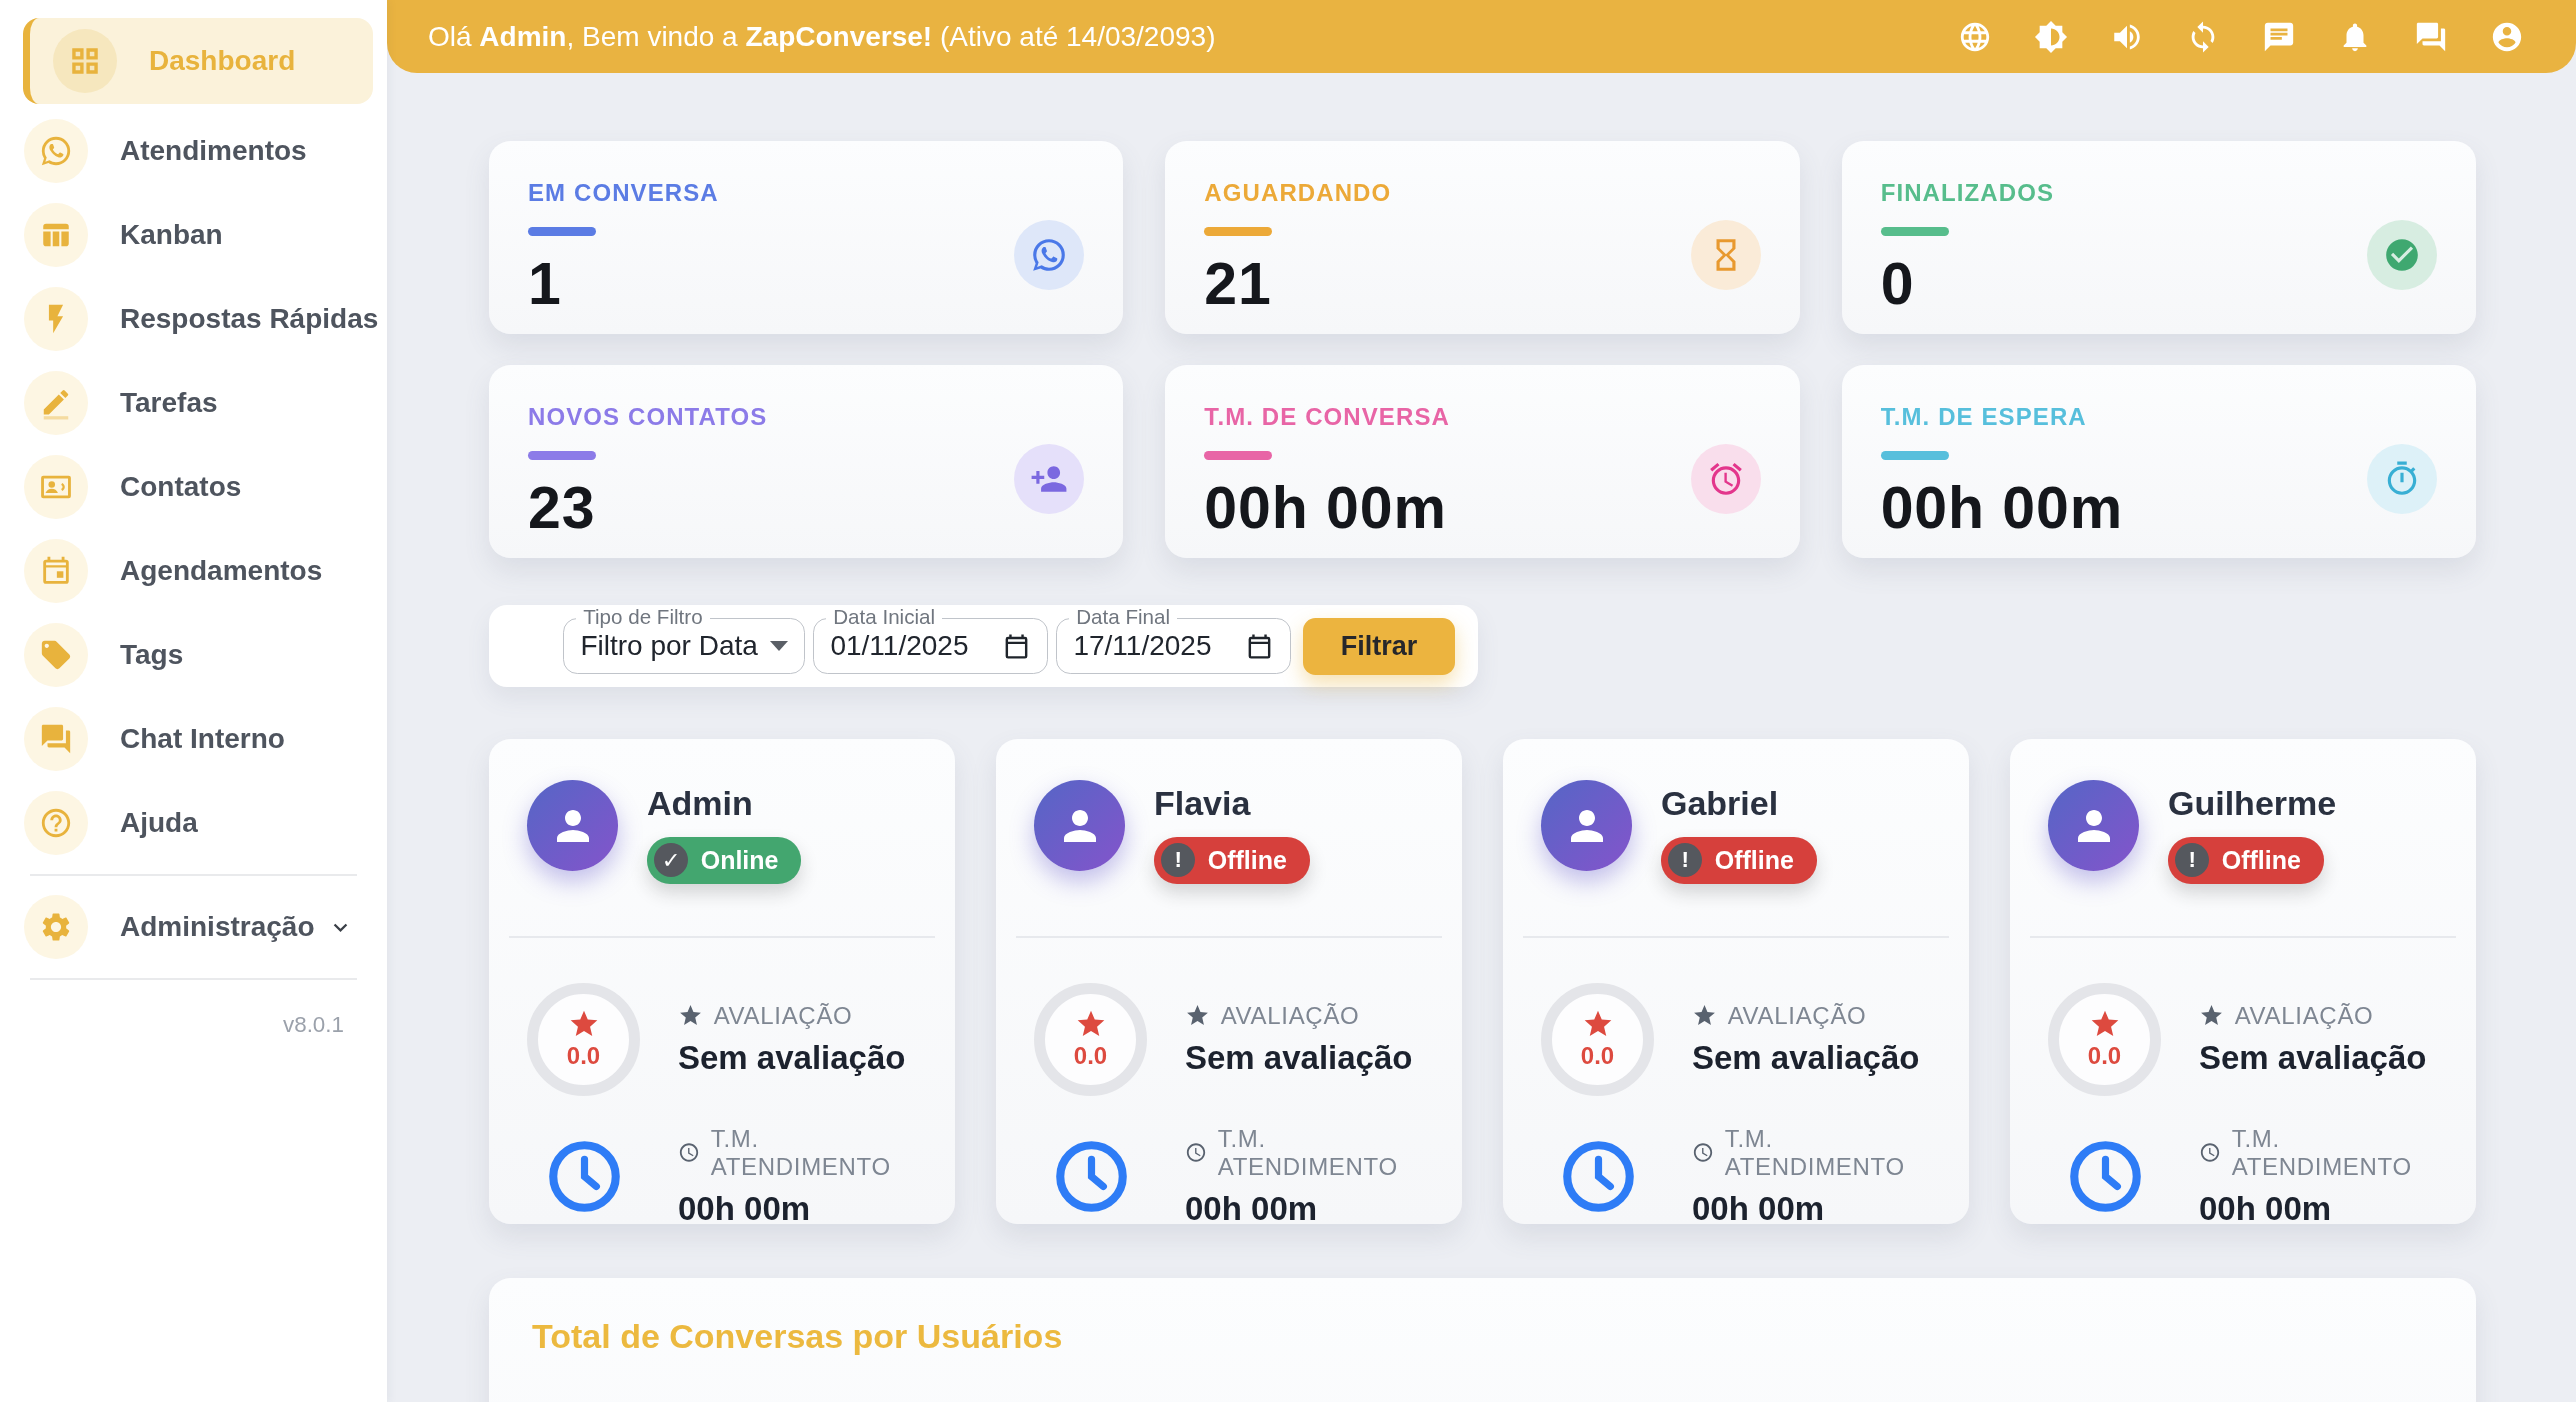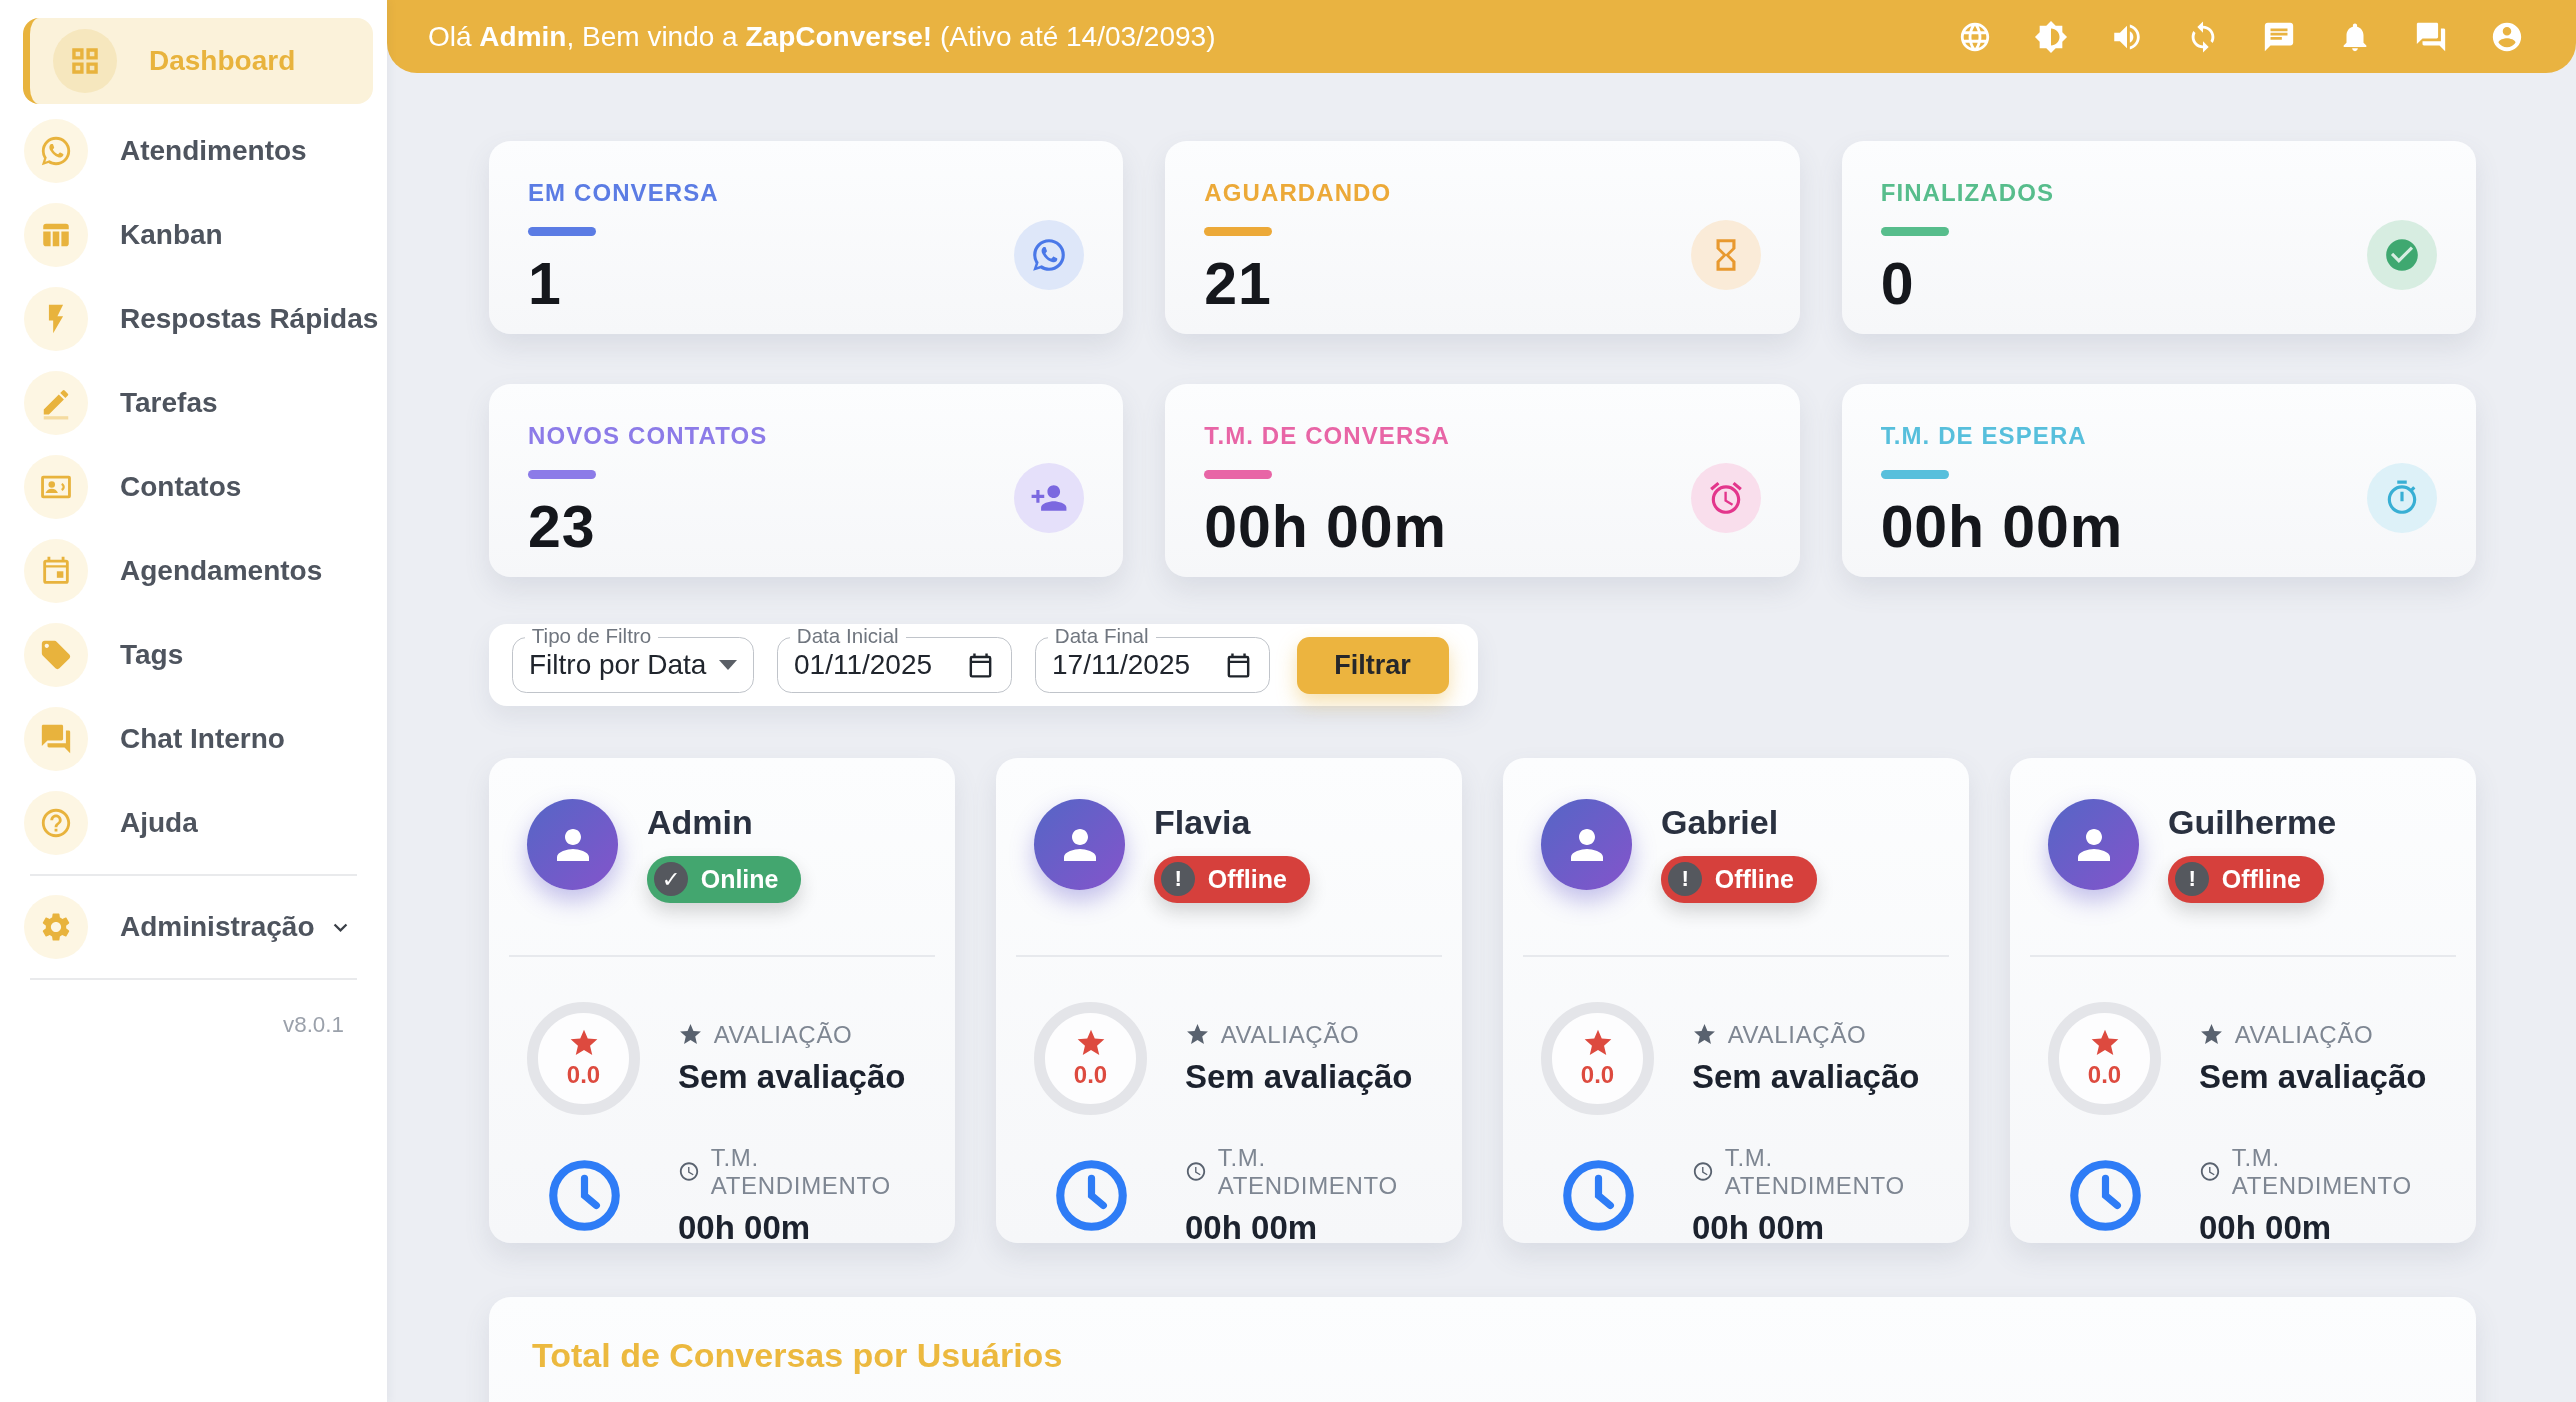--- a/index.html
+++ b/index.html
@@ -34,36 +34,36 @@
   .topbar{height:73px;background:#E9B341;border-radius:0 0 30px 30px;display:flex;align-items:center;
           padding:0 52px 0 41px;color:#fff;flex:0 0 73px;}
   .greeting{font-size:28px;}
   .greeting b{font-weight:700;}
   .top-icons{margin-left:auto;display:flex;align-items:center;gap:42px;}
   .tico{width:34px;height:34px;color:#fff;cursor:pointer;}
 
   .content{padding:68px 100px 0 102px;}
 
   
-  .stats{display:grid;grid-template-columns:repeat(3,1fr);gap:50px 42px;}
+  .stats{display:grid;grid-template-columns:repeat(3,1fr);gap:31px 42px;}
   .stat{position:relative;height:193px;background:linear-gradient(180deg,#FCFDFE,#F6F7F9);
         border-radius:21.5px;box-shadow:0 12.5px 27px rgba(90,100,125,.12);
         padding:38px 39px;box-sizing:border-box;}
   .stat-label{font-size:24px;font-weight:700;letter-spacing:1.1px;color:var(--accent);}
   .stat-bar{width:68px;height:9px;border-radius:5.4px;background:var(--accent);margin-top:20px;}
   .stat-value{font-size:59px;font-weight:700;color:#15171C;margin-top:14.3px;letter-spacing:0.9px;}
   .stat-icon{position:absolute;right:39px;top:79px;width:70px;height:70px;border-radius:50%;
              background:var(--iconbg);color:var(--iconcolor);
              display:flex;align-items:center;justify-content:center;}
   .stat-icon svg{width:38px;height:38px;}
 
   
   .filterbar{margin-top:47px;width:989px;height:82px;background:#fff;border-radius:18px;
              box-shadow:0 10.7px 23px rgba(90,100,125,.10);display:flex;align-items:center;
-             padding:0 23px;box-sizing:border-box;gap:23px;}
+             padding:0 23px;box-sizing:border-box;gap:8px;justify-content:flex-end;}
   .field{position:relative;border:1.8px solid #C0C4CA;border-radius:14.3px;height:56px;
          display:flex;align-items:center;padding:0 16px;box-sizing:border-box;cursor:pointer;background:#fff;}
   .f-type{width:242px;} .f-date{width:235px;}
   .flabel{position:absolute;top:-14.3px;left:11.6px;background:#fff;padding:0 7.2px;font-size:20.6px;color:#70767F;}
   .fvalue{font-size:28px;color:#20252D;}
   .caret{margin-left:auto;width:0;height:0;border-left:9px solid transparent;
          border-right:9px solid transparent;border-top:10.7px solid #5A5F66;}
   .calico{margin-left:auto;width:29px;height:29px;color:#1F242B;}
   .filter-btn{margin-left:3.6px;width:152px;height:57px;background:#ECB43F;border:none;border-radius:12.5px;
               font-size:27px;font-weight:700;color:#26272B;cursor:pointer;

